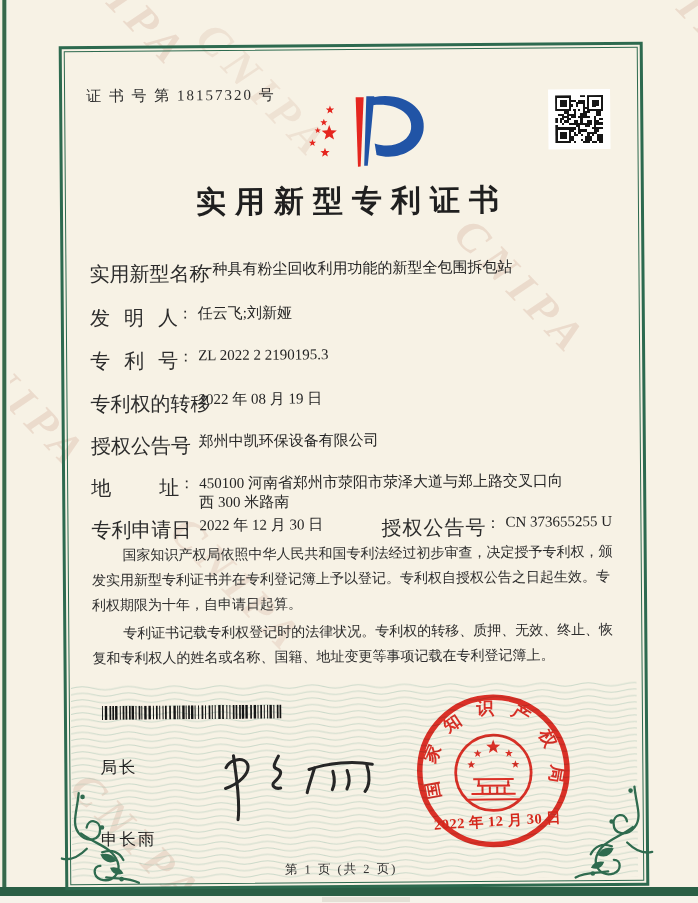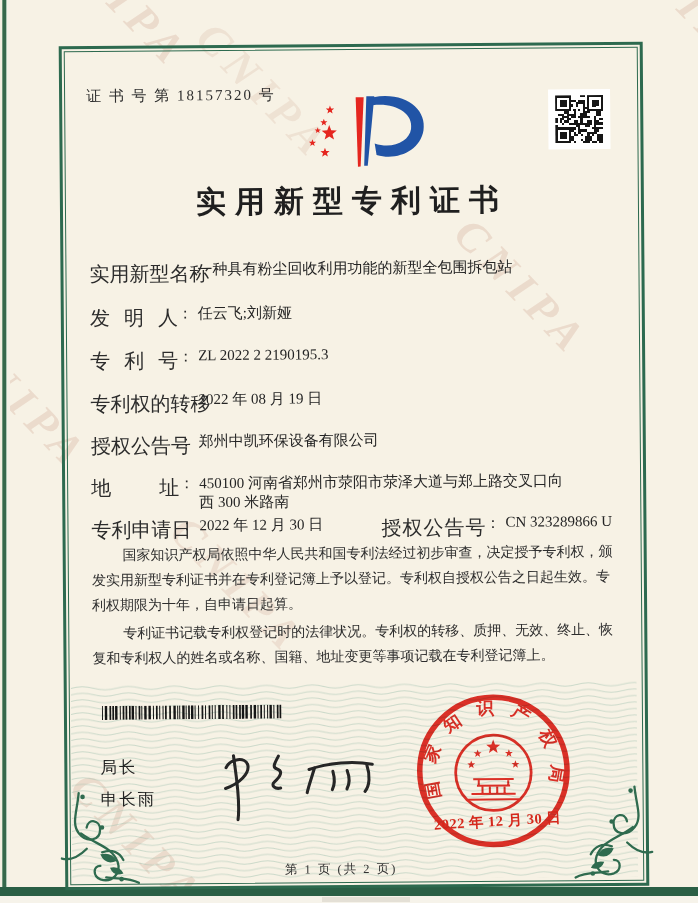--- a/index.html
+++ b/index.html
@@ -42,21 +42,21 @@
   .pair2{position:absolute;left:290px;top:0;white-space:nowrap;}
 
   .bodytext{position:absolute;left:26px;top:494px;width:524px;z-index:1;}
   .bodytext p{margin:0 0 3px 0;font-size:14px;line-height:25px;text-indent:2.2em;color:#2e2e2e;}
 
   .barcode{position:absolute;left:35px;top:657px;width:182px;height:14px;z-index:2;}
 
   .signer{position:absolute;left:33px;z-index:2;font-family:"Liberation Sans","DejaVu Sans",sans-serif;
           font-size:16.5px;color:#222;letter-spacing:2px;}
   .signer.role{top:708px;}
-  .signer.name{top:740px;}
+  .signer.name{top:780px;}
   .signature{position:absolute;left:132px;top:684px;width:184px;height:102px;z-index:2;}
 
   .seal{position:absolute;left:345px;top:644px;width:162px;height:162px;z-index:3;
         mix-blend-mode:multiply;opacity:.95;}
   .seal-date{position:absolute;left:366px;top:766px;z-index:4;color:#d5281c;
              font-size:14.5px;font-weight:600;letter-spacing:.5px;transform:rotate(-3deg);white-space:nowrap;}
 
   .footer{position:absolute;left:0;right:0;top:814px;text-align:center;font-size:12.5px;
           letter-spacing:2px;color:#333;transform:translateX(-16px);z-index:2;}
 
@@ -373,21 +373,21 @@
     <div class="row" style="top:384px">
       <span class="flabel">授权公告号</span><span class="colon">：</span><span class="fvalue">郑州中凯环保设备有限公司</span>
     </div>
     <div class="row" style="top:426px">
       <span class="flabel">地址</span><span class="colon">：</span><span class="fvalue">450100 河南省郑州市荥阳市荥泽大道与郑上路交叉口向
 西 300 米路南</span>
     </div>
     <div class="row" style="top:468px">
       <span class="flabel">专利申请日</span><span class="colon">：</span><span class="fvalue">2022 年 12 月 30 日</span>
       <span class="pair2">
-        <span class="flabel wide">授权公告号</span><span class="colon">：</span><span class="fvalue">CN 323289866 U</span>
+        <span class="flabel wide">授权公告号</span><span class="colon">：</span><span class="fvalue">CN 373655255 U</span>
       </span>
     </div>
 
     <div class="bodytext">
       <p>国家知识产权局依照中华人民共和国专利法经过初步审查，决定授予专利权，颁发实用新型专利证书并在专利登记簿上予以登记。专利权自授权公告之日起生效。专利权期限为十年，自申请日起算。</p>
       <p>专利证书记载专利权登记时的法律状况。专利权的转移、质押、无效、终止、恢复和专利权人的姓名或名称、国籍、地址变更等事项记载在专利登记簿上。</p>
     </div>
 
     <svg class="barcode" id="barcode" viewBox="0 0 182 14" preserveAspectRatio="none" xmlns="http://www.w3.org/2000/svg">
         <rect x="0.00" y="0" width="1.00" height="14" fill="#151515"></rect>

